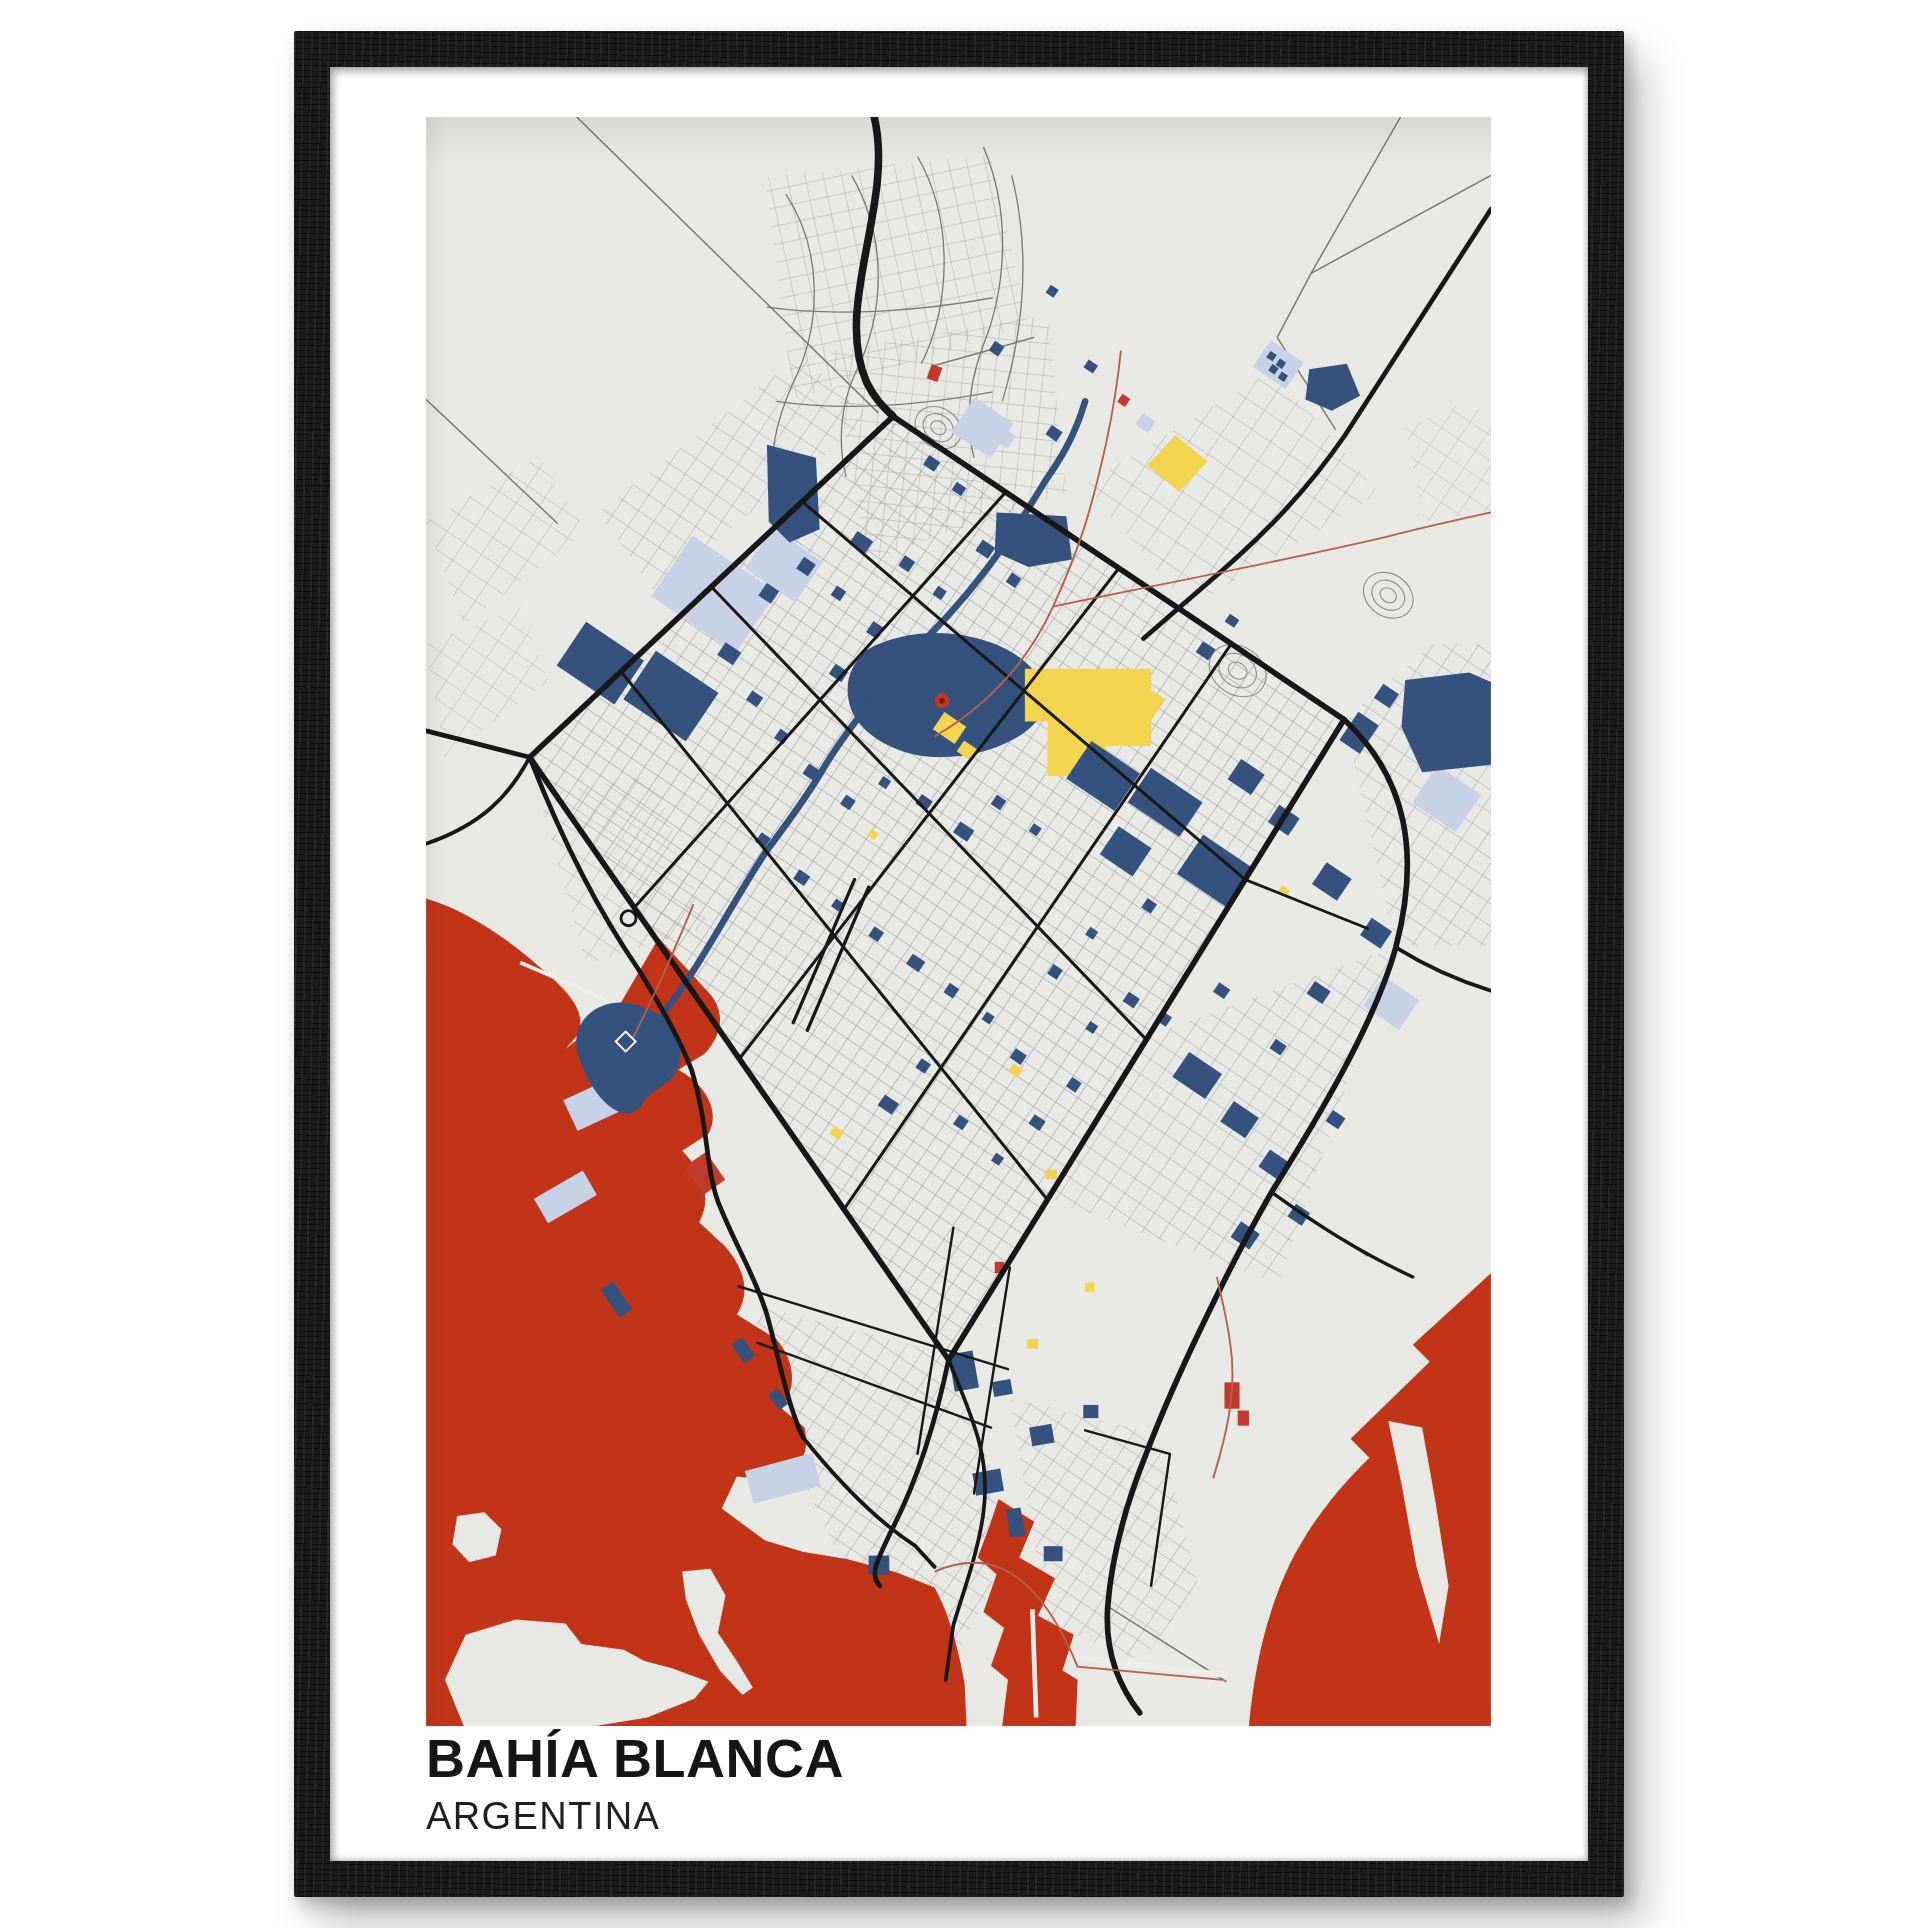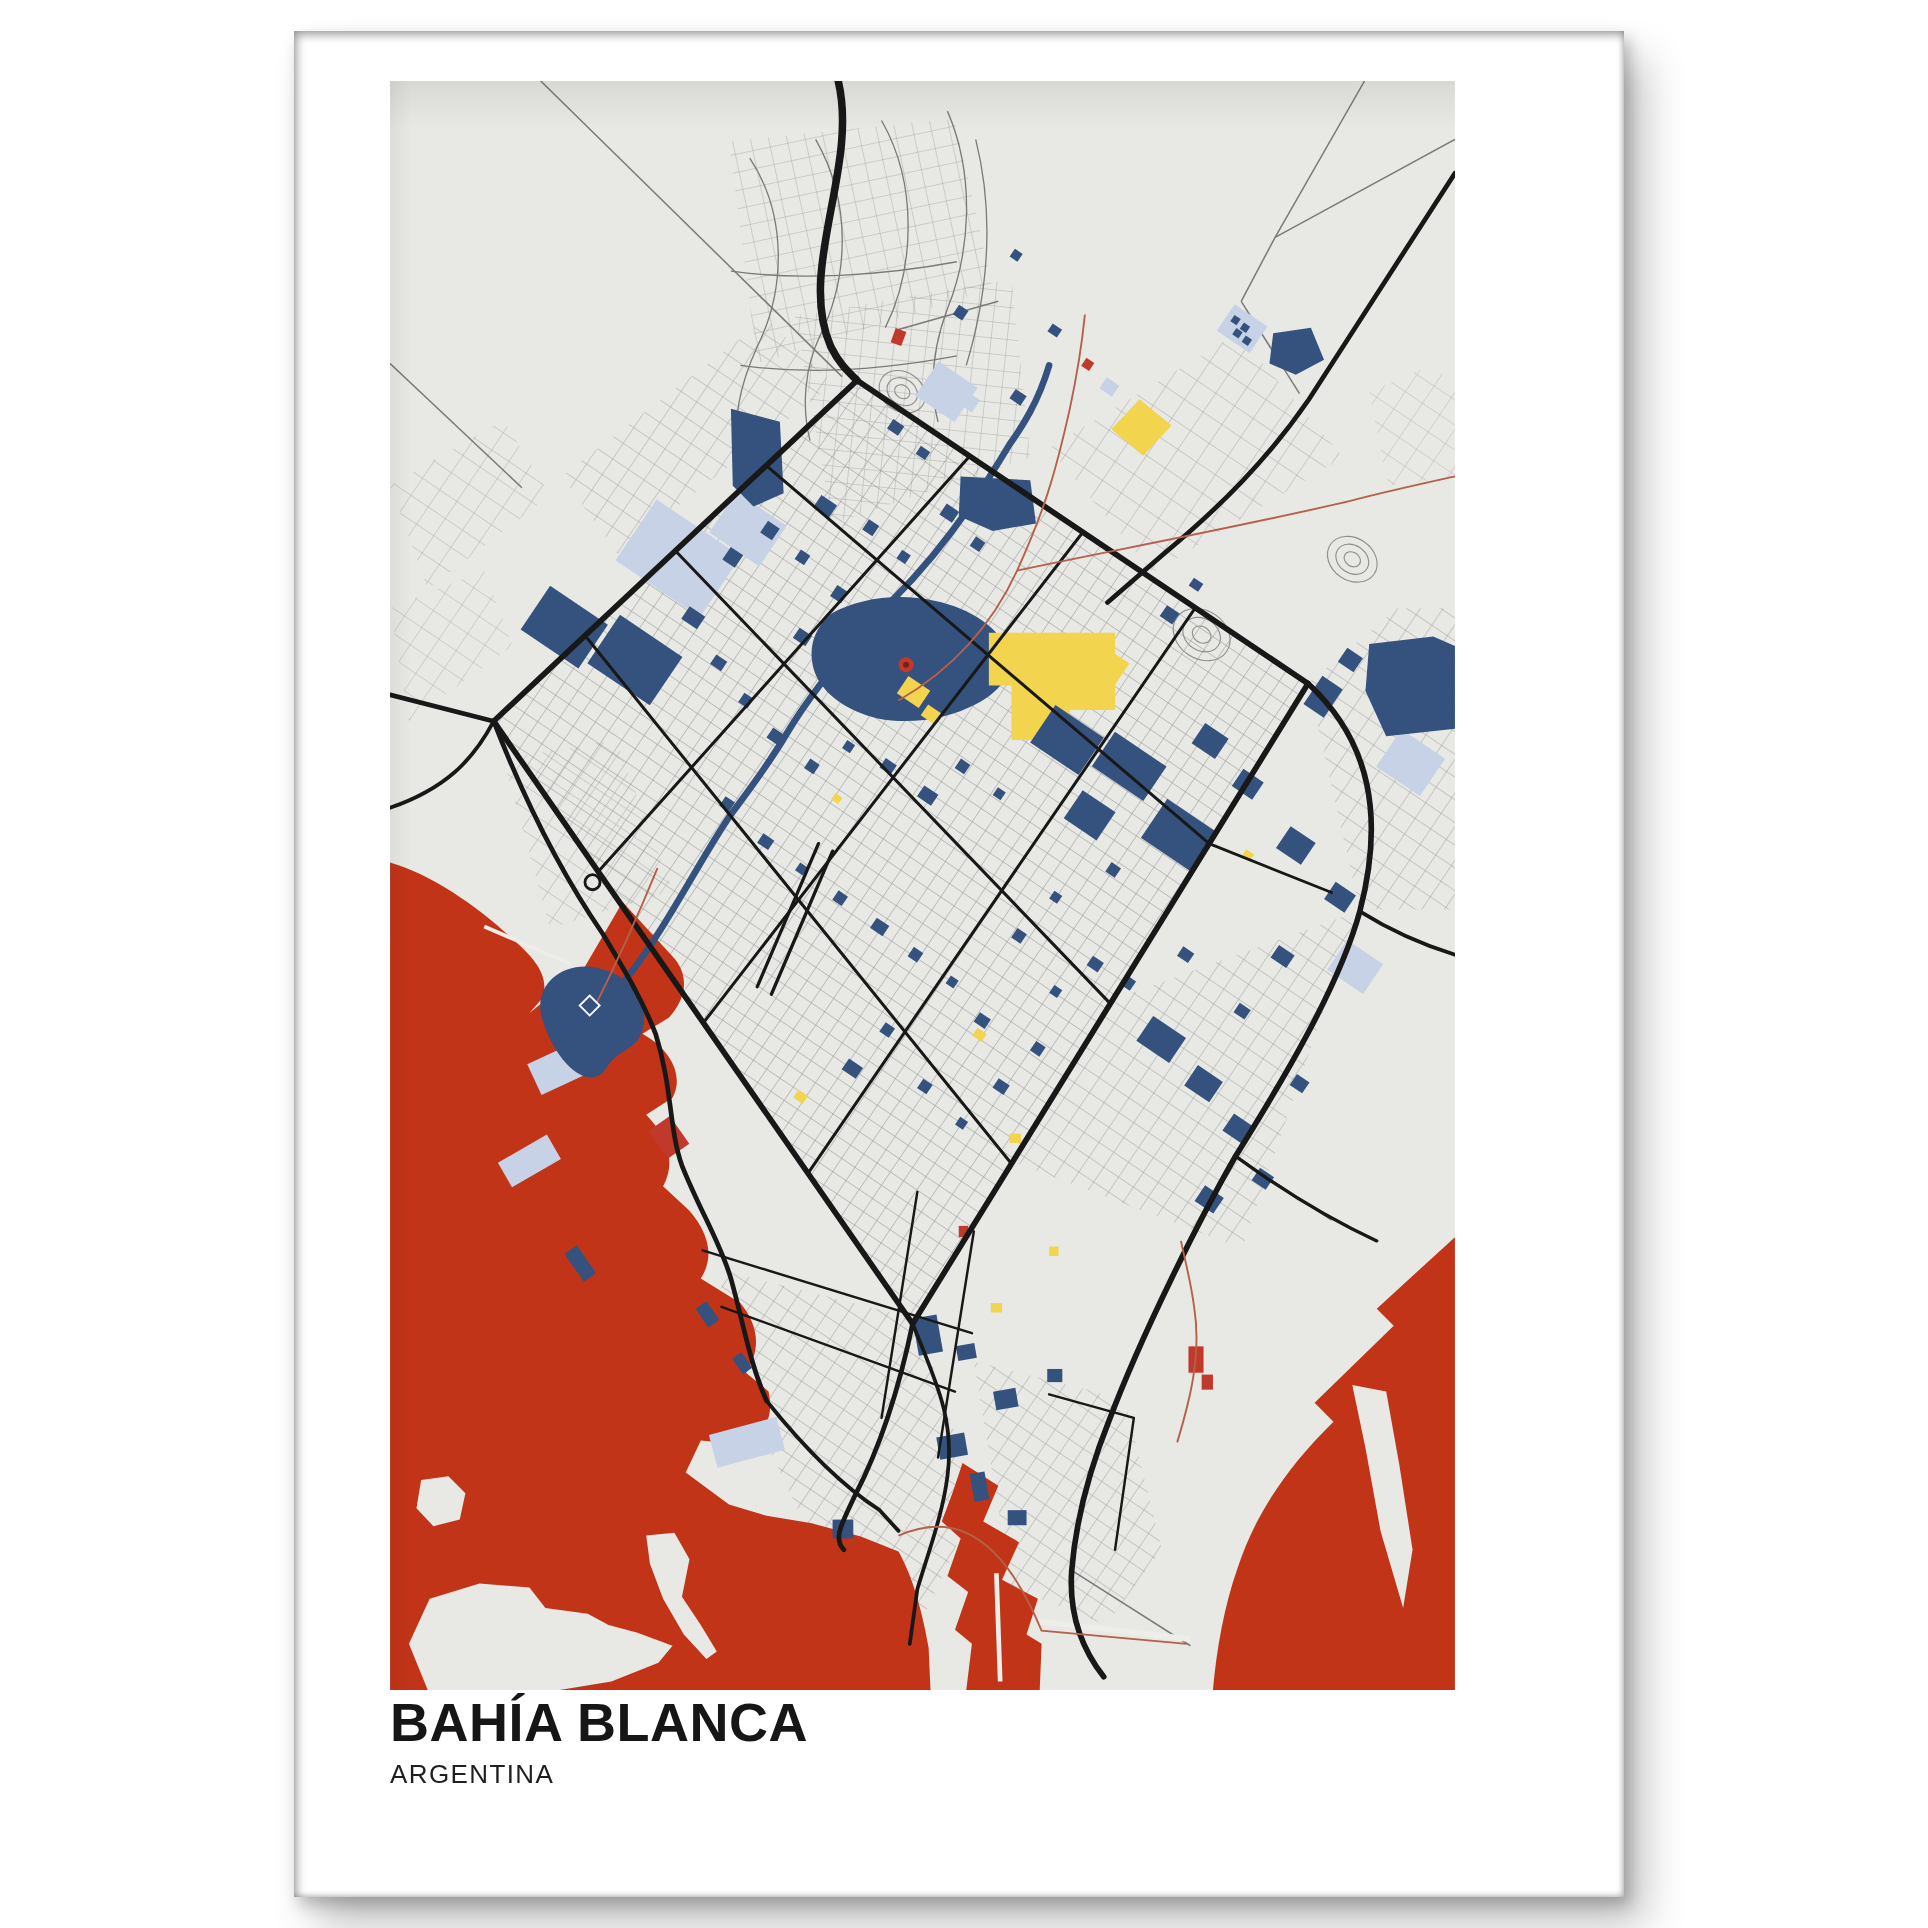--- a/index.html
+++ b/index.html
@@ -1,34 +1,34 @@
 <!DOCTYPE html>
 <html style="font-size:15px"><head>
 <meta charset="utf-8">
 <style>
   html,body{margin:0;padding:0;background:#ffffff;}
   .stage{position:relative;width:1928px;height:1928px;background:#ffffff;overflow:hidden;
          font-family:"Liberation Sans", sans-serif;}
   .frame{position:absolute;left:294px;top:31px;width:1330px;height:1866px;box-sizing:border-box;
-         border-radius:1.9px;
+         padding:36px;border-radius:1.9px;
          background:
            repeating-linear-gradient(91deg, rgba(255,255,255,0.055) 0 1.9px, rgba(255,255,255,0) 1.9px 8.5px),
            repeating-linear-gradient(1.2deg, rgba(0,0,0,0.55) 0 0.9px, rgba(0,0,0,0) 0.9px 5.6px),
            #1b1b1b;
          box-shadow: 21px 28px 43px rgba(0,0,0,0.24), 5.6px 7.5px 15px rgba(0,0,0,0.22);}
   .mat{position:relative;width:100%;height:100%;background:#ffffff;
        box-shadow: inset 2.8px 3.8px 9.4px rgba(0,0,0,0.38), inset -1.9px -1.9px 5.6px rgba(0,0,0,0.18);}
   .map-wrap{position:absolute;left:96px;top:50px;width:1065px;height:1609px;}
   .map-wrap svg{display:block;width:100%;height:100%;}
   .map-shade{position:absolute;inset:0;pointer-events:none;
        background:linear-gradient(180deg, rgba(0,0,0,0.07), rgba(0,0,0,0) 3%),
                   linear-gradient(90deg, rgba(0,0,0,0.05), rgba(0,0,0,0) 2%);}
   .caption{position:absolute;left:96px;top:1663px;}
   .title{font-size:54px;font-weight:bold;letter-spacing:0.5px;color:#161616;line-height:1.05;}
-  .subtitle{font-size:26px;font-weight:400;letter-spacing:1.4px;color:#1f1f1f;margin-top:8.5px;}
+  .subtitle{font-size:38px;font-weight:400;letter-spacing:1.4px;color:#1f1f1f;margin-top:8.5px;}
 </style>
 </head>
 <body>
 
 <div class="stage">
   <div class="frame">
     <div class="mat">
       <div class="map-wrap">
         <svg xmlns="http://www.w3.org/2000/svg" preserveAspectRatio="xMidYMid meet" viewBox="0 0 1131 1709">
             <rect x="0" y="0" width="1131" height="1709" fill="#e8e8e5"></rect>

